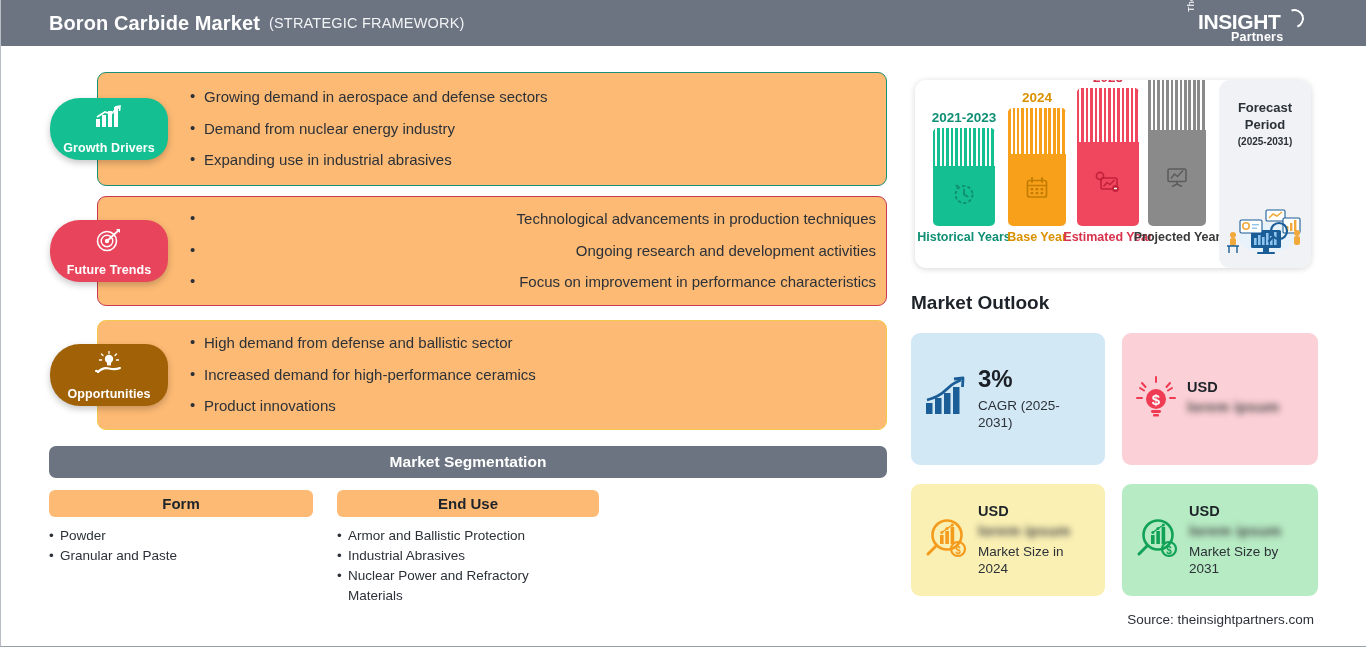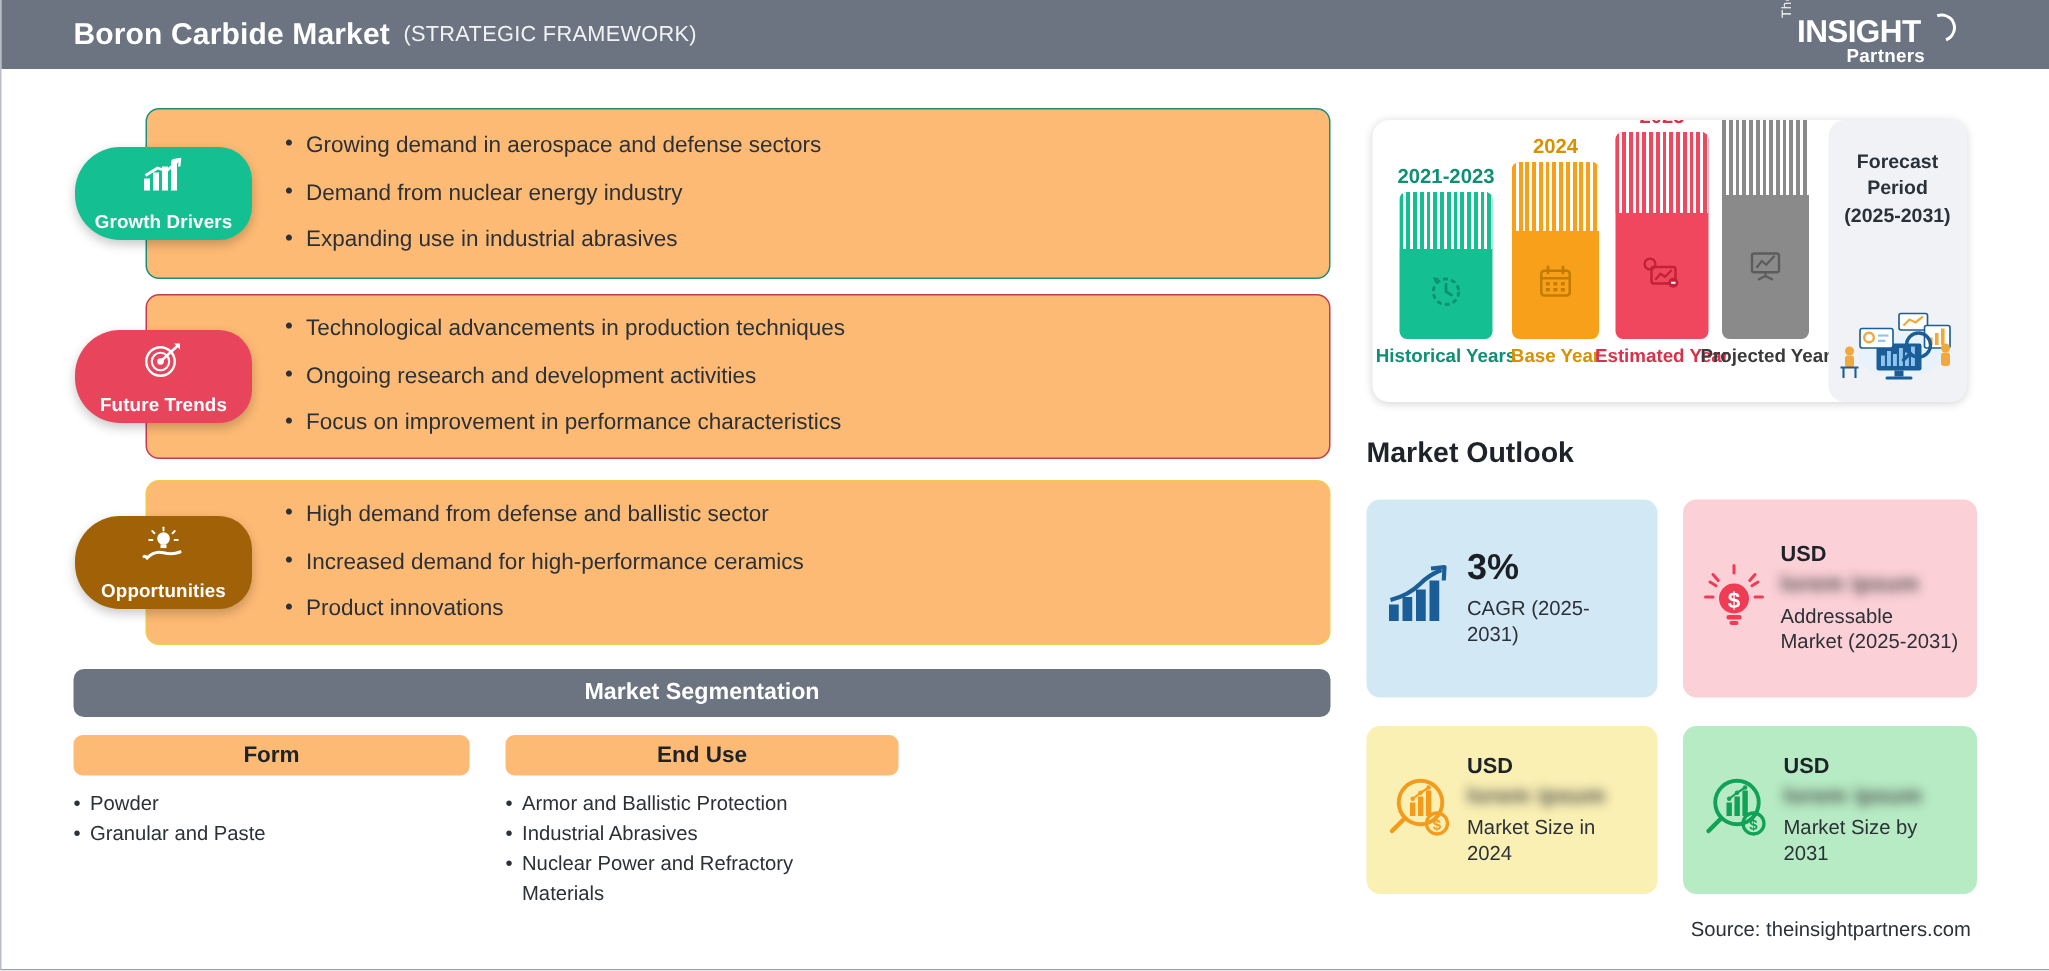--- a/index.html
+++ b/index.html
@@ -144,21 +144,21 @@
   }
   .forecast-panel {
     position: absolute; right: 0; top: 0; width: 92px; height: 100%;
     background: #f0f2f5; border-radius: 11px;
     display: flex; flex-direction: column; align-items: center;
   }
   .forecast-title {
     margin-top: 20px; text-align: center; font-size: 13px;
     font-weight: bold; color: #2b3138; line-height: 1.3;
   }
-  .forecast-sub { font-size: 13px; font-weight: bold; color: #2b3138; margin-top: 2px; }
+  .forecast-sub { font-size: 10px; font-weight: bold; color: #2b3138; margin-top: 2px; }
 
   
   .outlook-title {
     position: absolute; left: 910px; top: 292px;
     font-size: 19px; font-weight: bold; color: #1d2329;
   }
   .ocard {
     position: absolute; border-radius: 9px; display: flex; align-items: center;
     padding: 10px 12px;
   }
@@ -208,21 +208,21 @@
         <rect x="8" y="10" width="4" height="12" fill="#fff"></rect>
         <rect x="14" y="6" width="4" height="16" fill="#fff"></rect>
         <rect x="20" y="2" width="4" height="20" fill="#fff"></rect>
         <path d="M3 12 L11 7 L17 9 L25 2" stroke="#fff" stroke-width="1.8" fill="none"></path>
         <path d="M21 2 L26 1 L25.5 6" stroke="#fff" stroke-width="1.6" fill="none"></path>
       </svg>
     </span>
     <span class="pill-label">Growth Drivers</span>
   </div>
 
-  <div class="row-box red" style="left:96px; top:196px; width:790px; height:110px;">
+  <div class="row-box red" style="left:96px; top:196px; width:790px; height:110px;text-align:right;">
     <ul class="bullets">
       <li>Technological advancements in production techniques</li>
       <li>Ongoing research and development activities</li>
       <li>Focus on improvement in performance characteristics</li>
     </ul>
   </div>
   <div class="pill red" style="left:49px; top:220px;">
     <span class="ico">
       <svg width="28" height="26" viewBox="0 0 28 26">
         <circle cx="12" cy="14" r="9.5" fill="none" stroke="#fff" stroke-width="1.6"></circle>
@@ -439,21 +439,20 @@
         </g>
         <circle cx="22" cy="25" r="10" fill="#ef3b53"></circle>
         <text x="22" y="31" font-size="15" font-weight="bold" fill="#fff" text-anchor="middle" font-family="Liberation Sans, sans-serif">$</text>
         <rect x="17" y="36" width="10" height="3" rx="1.4" fill="#ef3b53"></rect>
         <rect x="19" y="40" width="6" height="2.6" rx="1.2" fill="#ef3b53"></rect>
       </svg>
     </span>
     <div class="oc-body">
       <div class="oc-usd">USD</div>
       <div class="oc-blur">lorem ipsum</div>
-      <div class="oc-cap">Addressable Market (2025-2031)</div>
     </div>
   </div>
 
   <div class="ocard" style="left:910px; top:484px; width:194px; height:112px; background:#faf0b4;">
     <span class="oc-ico">
       <svg width="46" height="46" viewBox="0 0 46 46">
         <circle cx="24" cy="20" r="14.5" fill="none" stroke="#f59b1c" stroke-width="2.6"></circle>
         <g fill="#f59b1c">
           <rect x="17" y="20" width="3.6" height="9"></rect>
             <rect x="22.3" y="16" width="3.6" height="13"></rect>

